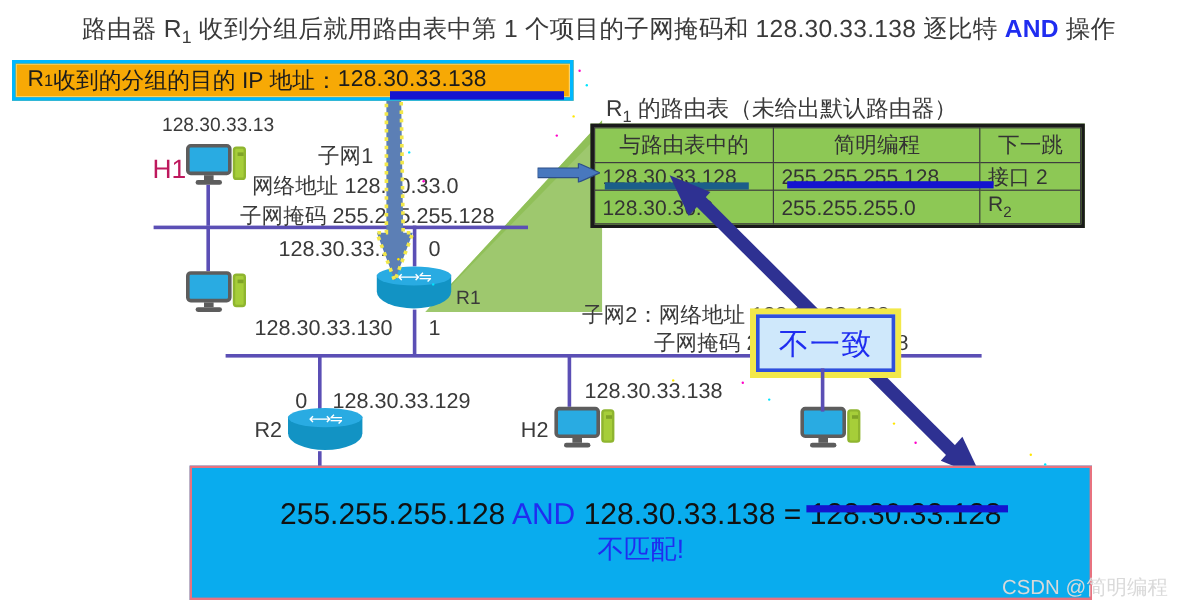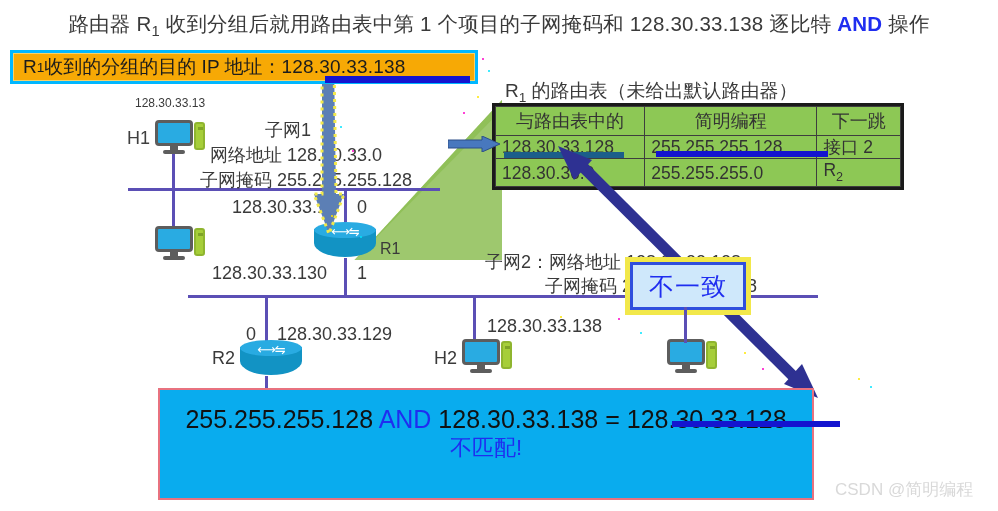--- a/index.html
+++ b/index.html
@@ -137,24 +137,24 @@
     left:630px;top:262px;width:110px;height:42px;
     background:#CFE8FB;border:3px solid #2f4fdd;
     box-shadow:0 0 0 5px #F2E84A;
     display:flex;align-items:center;justify-content:center;
     font-size:25px;color:#1f2df0;letter-spacing:1px;
   }
   #mismatch-stem{left:684px;top:307px;width:3px;height:36px;background:#5b4fb5;}
 
   
   #result-box{
-    left:158px;top:388px;width:656px;height:112px;
+    left:158px;top:388px;width:752px;height:112px;
     background:#09ACEE;border:2px solid #E8727F;
     box-sizing:border-box;
-    padding-top:14px;
+    padding-top:24px;
     text-align:center;
   }
   #result-line1{font-size:25px;color:#111;white-space:nowrap;line-height:1.25;}
   #result-line1 .and{color:#1f2df0;}
   #result-line2{font-size:22px;color:#1f2df0;line-height:1.15;}
   #result-line3{font-size:22px;color:#111;white-space:nowrap;line-height:1.25;}
   #result-underline{left:672px;top:421px;width:168px;height:6px;background:#1414cf;}
 
   
   #watermark{
@@ -175,24 +175,24 @@
   </div>
 
   <div class="abs" id="cone"></div>
   <div class="abs" id="cone2"></div>
 
   <div class="abs bus" style="left:128px;top:188px;width:232px;"></div>
   <div class="abs bus" style="left:360px;top:188px;width:80px;"></div>
 
   <div class="abs bus" style="left:188px;top:295px;width:630px;"></div>
 
-  <div class="abs nosel" style="left:135px;top:96px;font-size:12px;color:#3a3a3a;">
+  <div class="abs nosel" style="left:135px;top:96px;font-size:16px;color:#3a3a3a;">
     <span>128.30.33.13</span>
   </div>
-  <div class="abs nosel" style="left:127px;top:128px;font-size:18px;color:#404040;">
+  <div class="abs nosel" style="left:127px;top:128px;font-size:22px;color:#be185d;">
     <span>H</span><span class="sb">1</span>
   </div>
   <div class="abs pc" style="left:155px;top:120px;">
     <div class="mon"></div>
       <div class="neck"></div>
       <div class="base"></div>
       <div class="tower"></div>
   </div>
   <div class="abs drop" style="left:172px;top:154px;height:34px;"></div>
 

